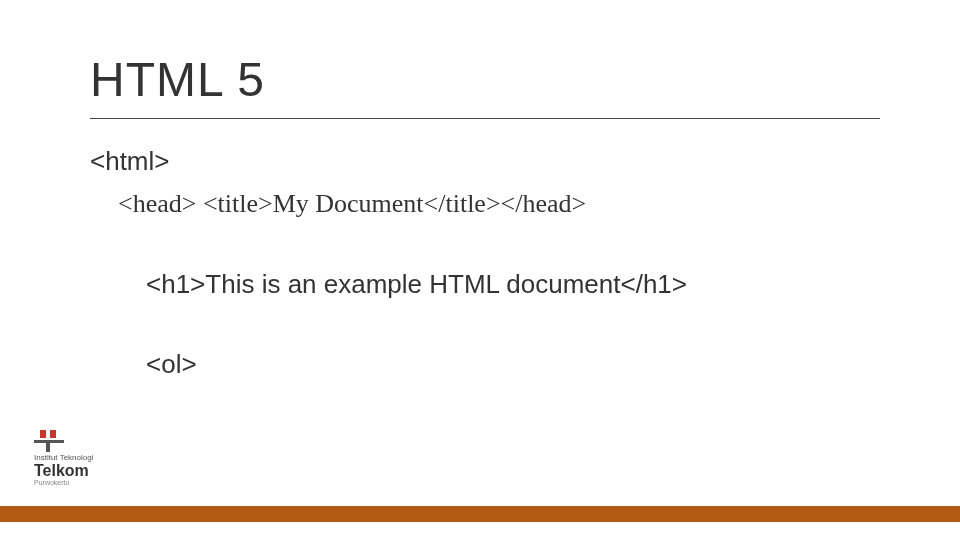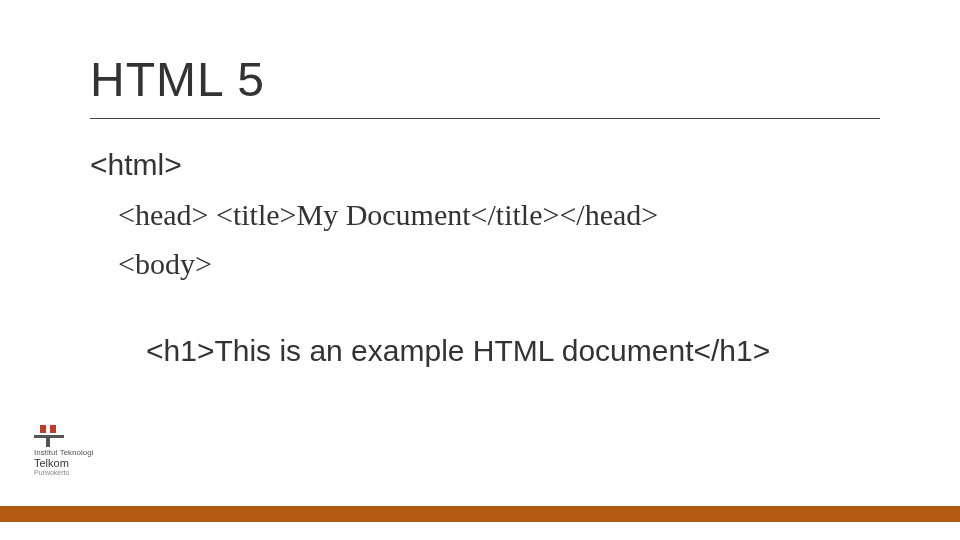--- a/index.html
+++ b/index.html
@@ -19,44 +19,44 @@
     left: 90px;
     top: 118px;
     width: 790px;
     height: 1px;
     background: #444;
   }
   .code-block {
     position: absolute;
     left: 90px;
     top: 140px;
-    font-size: 30px;
+    font-size: 26px;
     line-height: 1.65;
     color: #333;
     font-weight: 400;
   }
   .indent1 { padding-left: 28px; font-family: Liberation Serif, serif; }
   .indent2 { padding-left: 56px; margin-top: 37px; }
   .indent3 { padding-left: 90px; }
   .indent3b { padding-left: 72px; }
   .logo {
     position: absolute;
     left: 34px;
-    bottom: 63px;
+    bottom: 53px;
     display: flex;
     flex-direction: column;
     align-items: flex-start;
   }
   .logo-mark {
     width: 30px;
     height: 22px;
     margin-bottom: 2px;
   }
   .logo-text1 { font-size: 8px; color: #555; line-height: 1.0; }
-  .logo-text2 { font-size: 11px; font-weight: 400; color: #333; line-height: 1.1; }
+  .logo-text2 { font-size: 16px; font-weight: 700; color: #333; line-height: 1.1; }
   .logo-text3 { font-size: 7px; color: #888; line-height: 1.1; }
   .footer-bar {
     position: absolute;
     left: 0;
     bottom: 18px;
     width: 960px;
     height: 16px;
     background: #b35a12;
   }
 </style>
@@ -64,22 +64,22 @@
 <body>
 
 <div class="slide">
 
   <div class="title">HTML 5</div>
   <div class="title-underline"></div>
 
   <div class="code-block">
     <div>&lt;html&gt;</div>
     <div class="indent1">&lt;head&gt; &lt;title&gt;My Document&lt;/title&gt;&lt;/head&gt;</div>
-    <div class="indent1">&lt;body&gt;</div>
     <div class="indent2">&lt;h1&gt;This is an example HTML document&lt;/h1&gt;</div>
+    <div class="indent2">&lt;ol&gt;</div>
   </div>
 
   <div class="logo">
     <svg class="logo-mark" viewBox="0 0 30 22">
       <rect x="6" y="0" width="6" height="8" fill="#c0392b"></rect>
       <rect x="16" y="0" width="6" height="8" fill="#c0392b"></rect>
       <rect x="0" y="10" width="30" height="3" fill="#555"></rect>
       <rect x="12" y="10" width="4" height="12" fill="#555"></rect>
     </svg>
     <div class="logo-text1">Institut Teknologi</div>

